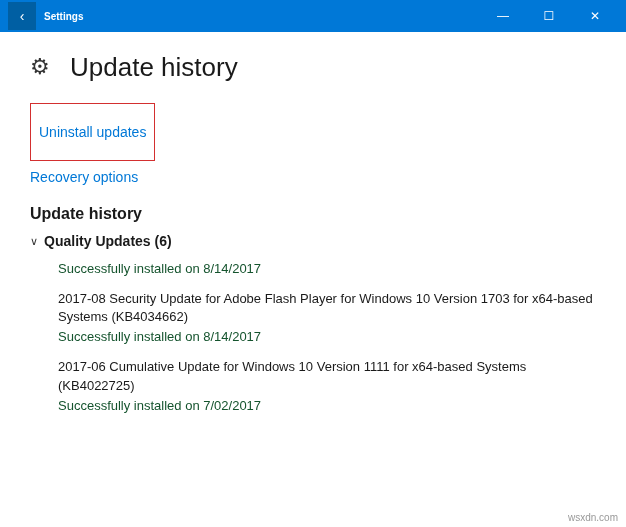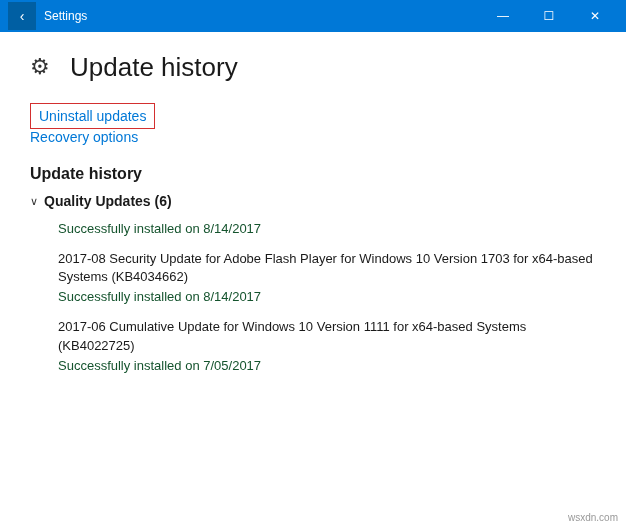--- a/index.html
+++ b/index.html
@@ -36,21 +36,22 @@
       cursor: pointer;
       display: flex;
       align-items: center;
       justify-content: center;
       color: white;
       font-size: 14px;
     }
 
     .title-bar-title {
       color: white;
-      font-size: 12px;
+      font-size: 10px;
+      font-weight: bold;
     }
 
     .title-bar-controls {
       display: flex;
       align-items: center;
       gap: 0;
     }
 
     .title-bar-btn {
       width: 46px;
@@ -98,21 +99,22 @@
       margin-bottom: 20px;
     }
 
     .link-btn {
       display: inline-block;
       color: #0078d7;
       font-size: 14px;
       cursor: pointer;
       text-decoration: none;
       border: 1px solid #d32f2f;
-      padding: 4px 8px;
+      padding: 20px 8px;
+      margin-bottom: 8px;
       background: transparent;
     }
 
     .link-plain {
       display: block;
       color: #0078d7;
       font-size: 14px;
       cursor: pointer;
       text-decoration: none;
       margin-bottom: 4px;
@@ -227,19 +229,19 @@
       <div class="update-status">Successfully installed on 8/14/2017</div>
     </div>
 
     <div class="update-item">
       <div class="update-name">2017-08 Security Update for Adobe Flash Player for Windows 10 Version 1703 for x64-based Systems (KB4034662)</div>
       <div class="update-status">Successfully installed on 8/14/2017</div>
     </div>
 
     <div class="update-item">
       <div class="update-name">2017-06 Cumulative Update for Windows 10 Version 1111 for x64-based Systems (KB4022725)</div>
-      <div class="update-status">Successfully installed on 7/05/2017</div>
+      <div class="update-status">Successfully installed on 7/02/2017</div>
     </div>
   </div>
 
 </div>
 
 <div class="watermark">wsxdn.com</div>
 
 </body></html>

